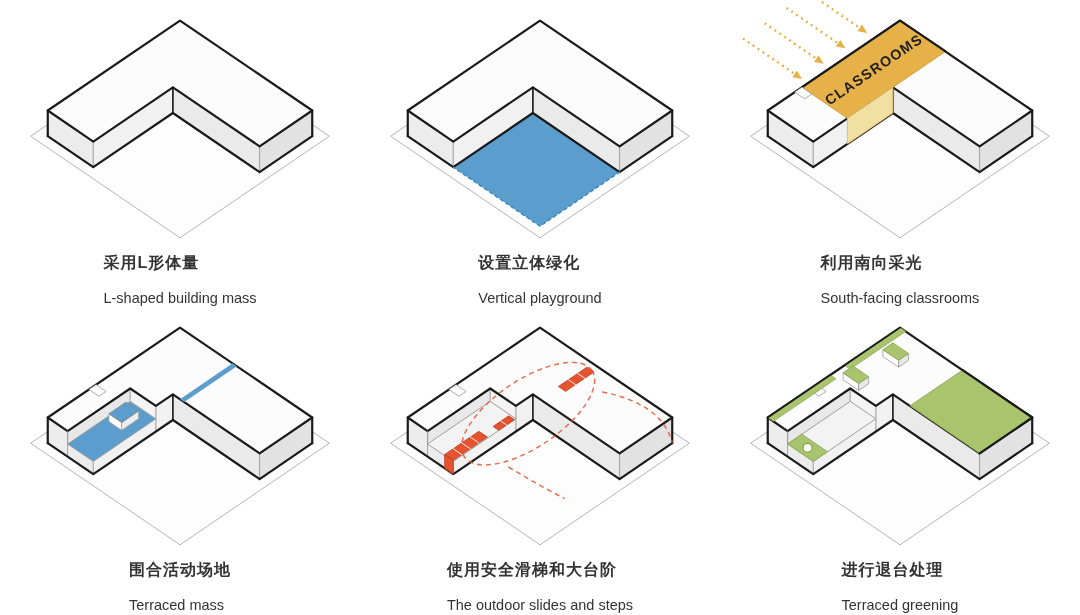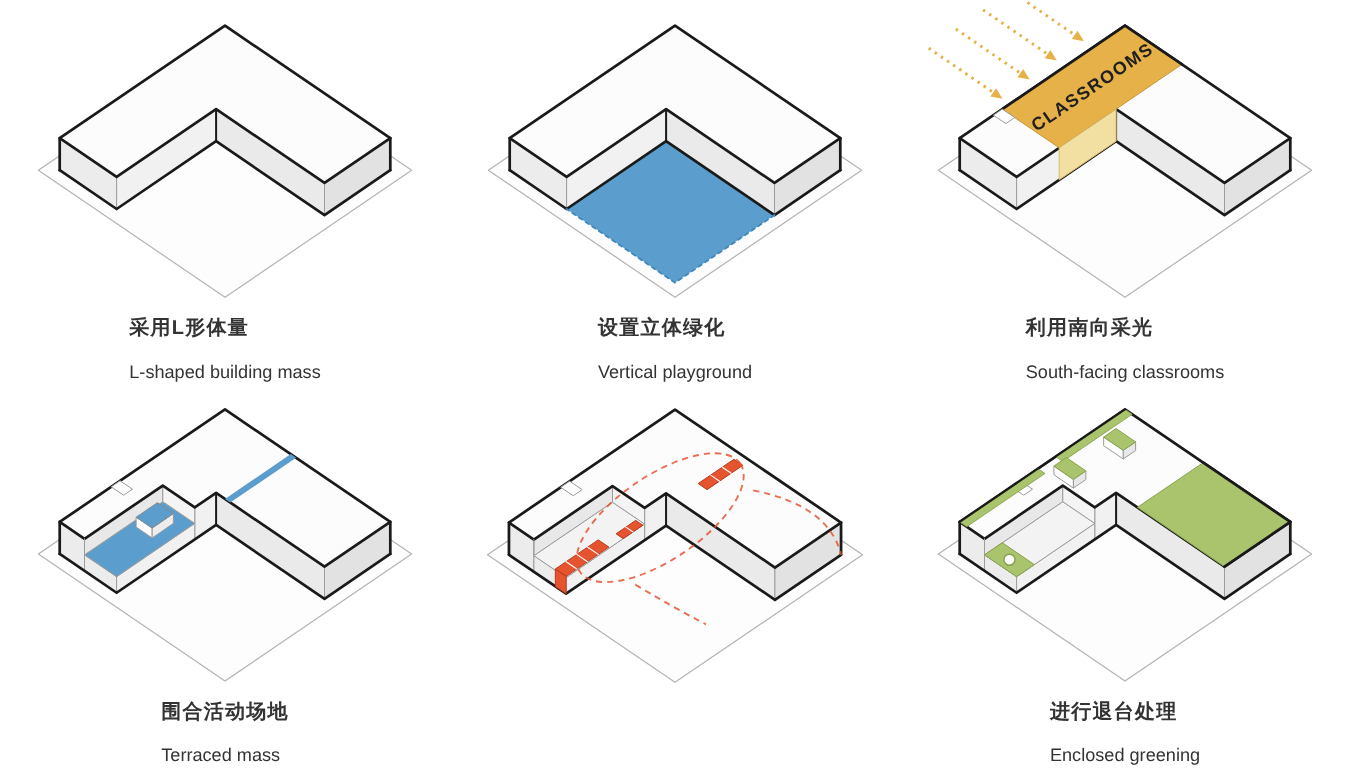--- a/index.html
+++ b/index.html
@@ -160,20 +160,24 @@
         <polyline points="92.2,143.5 100.8,149.4" style="fill:none;stroke:#ffffff;stroke-width:0.9;stroke-linecap:round;stroke-linejoin:round"></polyline>
         <polygon points="148.3,110.2 154.1,114.1 138.2,124.9 132.5,121.0" style="fill:#e5532f;stroke:#b8391a;stroke-width:0.8;stroke-linejoin:round"></polygon>
         <polyline points="140.4,115.6 146.2,119.5" style="fill:none;stroke:#ffffff;stroke-width:0.9;stroke-linecap:round;stroke-linejoin:round"></polyline>
         <polygon points="227.5,60.9 234.7,65.8 205.9,85.4 198.7,80.5" style="fill:#e5532f;stroke:#b8391a;stroke-width:0.8;stroke-linejoin:round"></polygon>
         <polyline points="218.2,67.3 225.4,72.2" style="fill:none;stroke:#ffffff;stroke-width:0.9;stroke-linecap:round;stroke-linejoin:round"></polyline>
         <polyline points="208.8,73.7 216.0,78.6" style="fill:none;stroke:#ffffff;stroke-width:0.9;stroke-linecap:round;stroke-linejoin:round"></polyline>
         <ellipse cx="168" cy="108" rx="78" ry="34" transform="rotate(-34 168 108)" style="fill:none;stroke:#e5532f;stroke-width:1.5;stroke-dasharray:5 4;opacity:.85"></ellipse>
         <path d="M 243 86 Q 304 98 314 138" style="fill:none;stroke:#e5532f;stroke-width:1.5;stroke-dasharray:5 4;opacity:.85"></path>
         <path d="M 148 162 Q 178 180 205 194" style="fill:none;stroke:#e5532f;stroke-width:1.5;stroke-dasharray:5 4;opacity:.85"></path>
       </svg>
+    <figcaption class="caption">
+      <div class="zh">使用安全滑梯和大台阶</div>
+      <div class="en">The outdoor slides and steps</div>
+    </figcaption>
   </figure>
 
   <figure class="panel">
     <svg class="diagram" id="d5" viewBox="0 0 360 252">
         <polygon points="180.0,35.0 331.2,137.9 180.0,240.8 28.8,137.9" style="fill:#fdfdfd;stroke:#b4b4b4;stroke-width:1;stroke-linejoin:round"></polygon>
         <polygon points="46.1,111.9 66.2,125.6 66.2,151.6 46.1,137.9" style="fill:#ececec;stroke:#9b9b9b;stroke-width:0.8;stroke-linejoin:round"></polygon>
         <polygon points="66.2,138.6 92.2,156.3 92.2,169.3 66.2,151.6" style="fill:#ececec;stroke:#9b9b9b;stroke-width:0.8;stroke-linejoin:round"></polygon>
         <polygon points="172.8,88.4 155.5,100.1 155.5,126.1 172.8,114.4" style="fill:#f1f1f1;stroke:#9b9b9b;stroke-width:0.8;stroke-linejoin:round"></polygon>
         <polygon points="155.5,113.1 92.2,156.3 92.2,169.3 155.5,126.1" style="fill:#f1f1f1;stroke:#9b9b9b;stroke-width:0.8;stroke-linejoin:round"></polygon>
         <polygon points="172.8,88.4 260.6,148.2 260.6,174.2 172.8,114.4" style="fill:#eaeaea;stroke:#9b9b9b;stroke-width:0.8;stroke-linejoin:round"></polygon>
@@ -197,17 +201,17 @@
         <polygon points="188.6,47.1 178.6,53.9 178.6,60.9 188.6,54.1" style="fill:#e8e8e8;stroke:#999999;stroke-width:0.8;stroke-linejoin:round"></polygon>
         <polygon points="172.8,36.3 188.6,47.1 178.6,53.9 162.7,43.2" style="fill:#a9c46c;stroke:#87a24c;stroke-width:0.8;stroke-linejoin:round"></polygon>
         <polygon points="122.4,66.7 138.2,77.5 138.2,84.5 122.4,73.7" style="fill:#ffffff;stroke:#999999;stroke-width:0.8;stroke-linejoin:round"></polygon>
         <polygon points="148.3,70.6 138.2,77.5 138.2,84.5 148.3,77.6" style="fill:#e8e8e8;stroke:#999999;stroke-width:0.8;stroke-linejoin:round"></polygon>
         <polygon points="132.5,59.8 148.3,70.6 138.2,77.5 122.4,66.7" style="fill:#a9c46c;stroke:#87a24c;stroke-width:0.8;stroke-linejoin:round"></polygon>
         <polygon points="80.6,128.8 106.6,146.5 92.2,156.3 66.2,138.6" style="fill:#a9c46c;stroke:#87a24c;stroke-width:0.8;stroke-linejoin:round"></polygon>
         <circle cx="86.4" cy="142.54" r="4.5" style="fill:#ffffff;stroke:#87a24c;stroke-width:1.2"></circle>
       </svg>
     <figcaption class="caption">
       <div class="zh">进行退台处理</div>
-      <div class="en">Enclosed greening</div>
+      <div class="en">Terraced greening</div>
     </figcaption>
   </figure>
 
 </div>
 
 </body></html>

